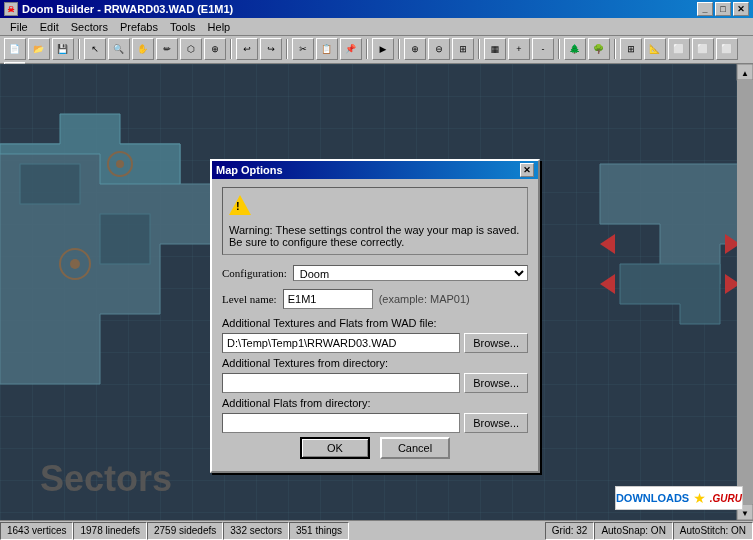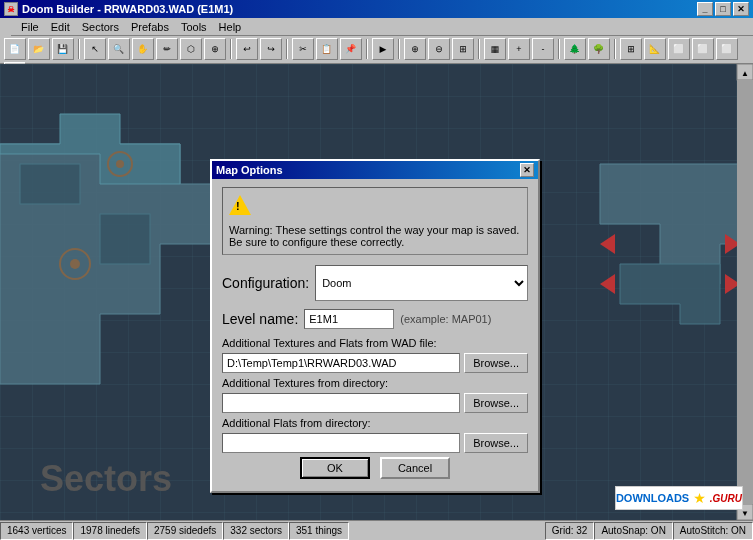--- a/index.html
+++ b/index.html
@@ -57,21 +57,20 @@
 
     
     .menu-bar {
       background: #c0c0c0;
       height: 18px;
       display: flex;
       align-items: center;
       padding: 0 4px;
       border-bottom: 1px solid #808080;
       font-size: 11px;
-      margin-left: 11px;
     }
     .menu-item {
       padding: 2px 6px;
       cursor: pointer;
     }
 
     
     .toolbar {
       background: #c0c0c0;
       height: 28px;
@@ -245,26 +244,27 @@
     }
 
     
     .form-row {
       display: flex;
       align-items: center;
       margin-bottom: 8px;
       gap: 6px;
     }
     .form-label {
-      font-size: 14px;
+      font-size: 11px;
       white-space: nowrap;
+      font-family: Liberation Serif, serif;
     }
     .form-select {
       flex: 1;
-      height: 36px;
+      height: 16px;
       font-size: 11px;
       border: 1px solid #808080;
       border-top-color: #606060;
       border-left-color: #606060;
       background: white;
       padding: 1px 2px;
     }
     .form-input {
       width: 90px;
       height: 20px;

